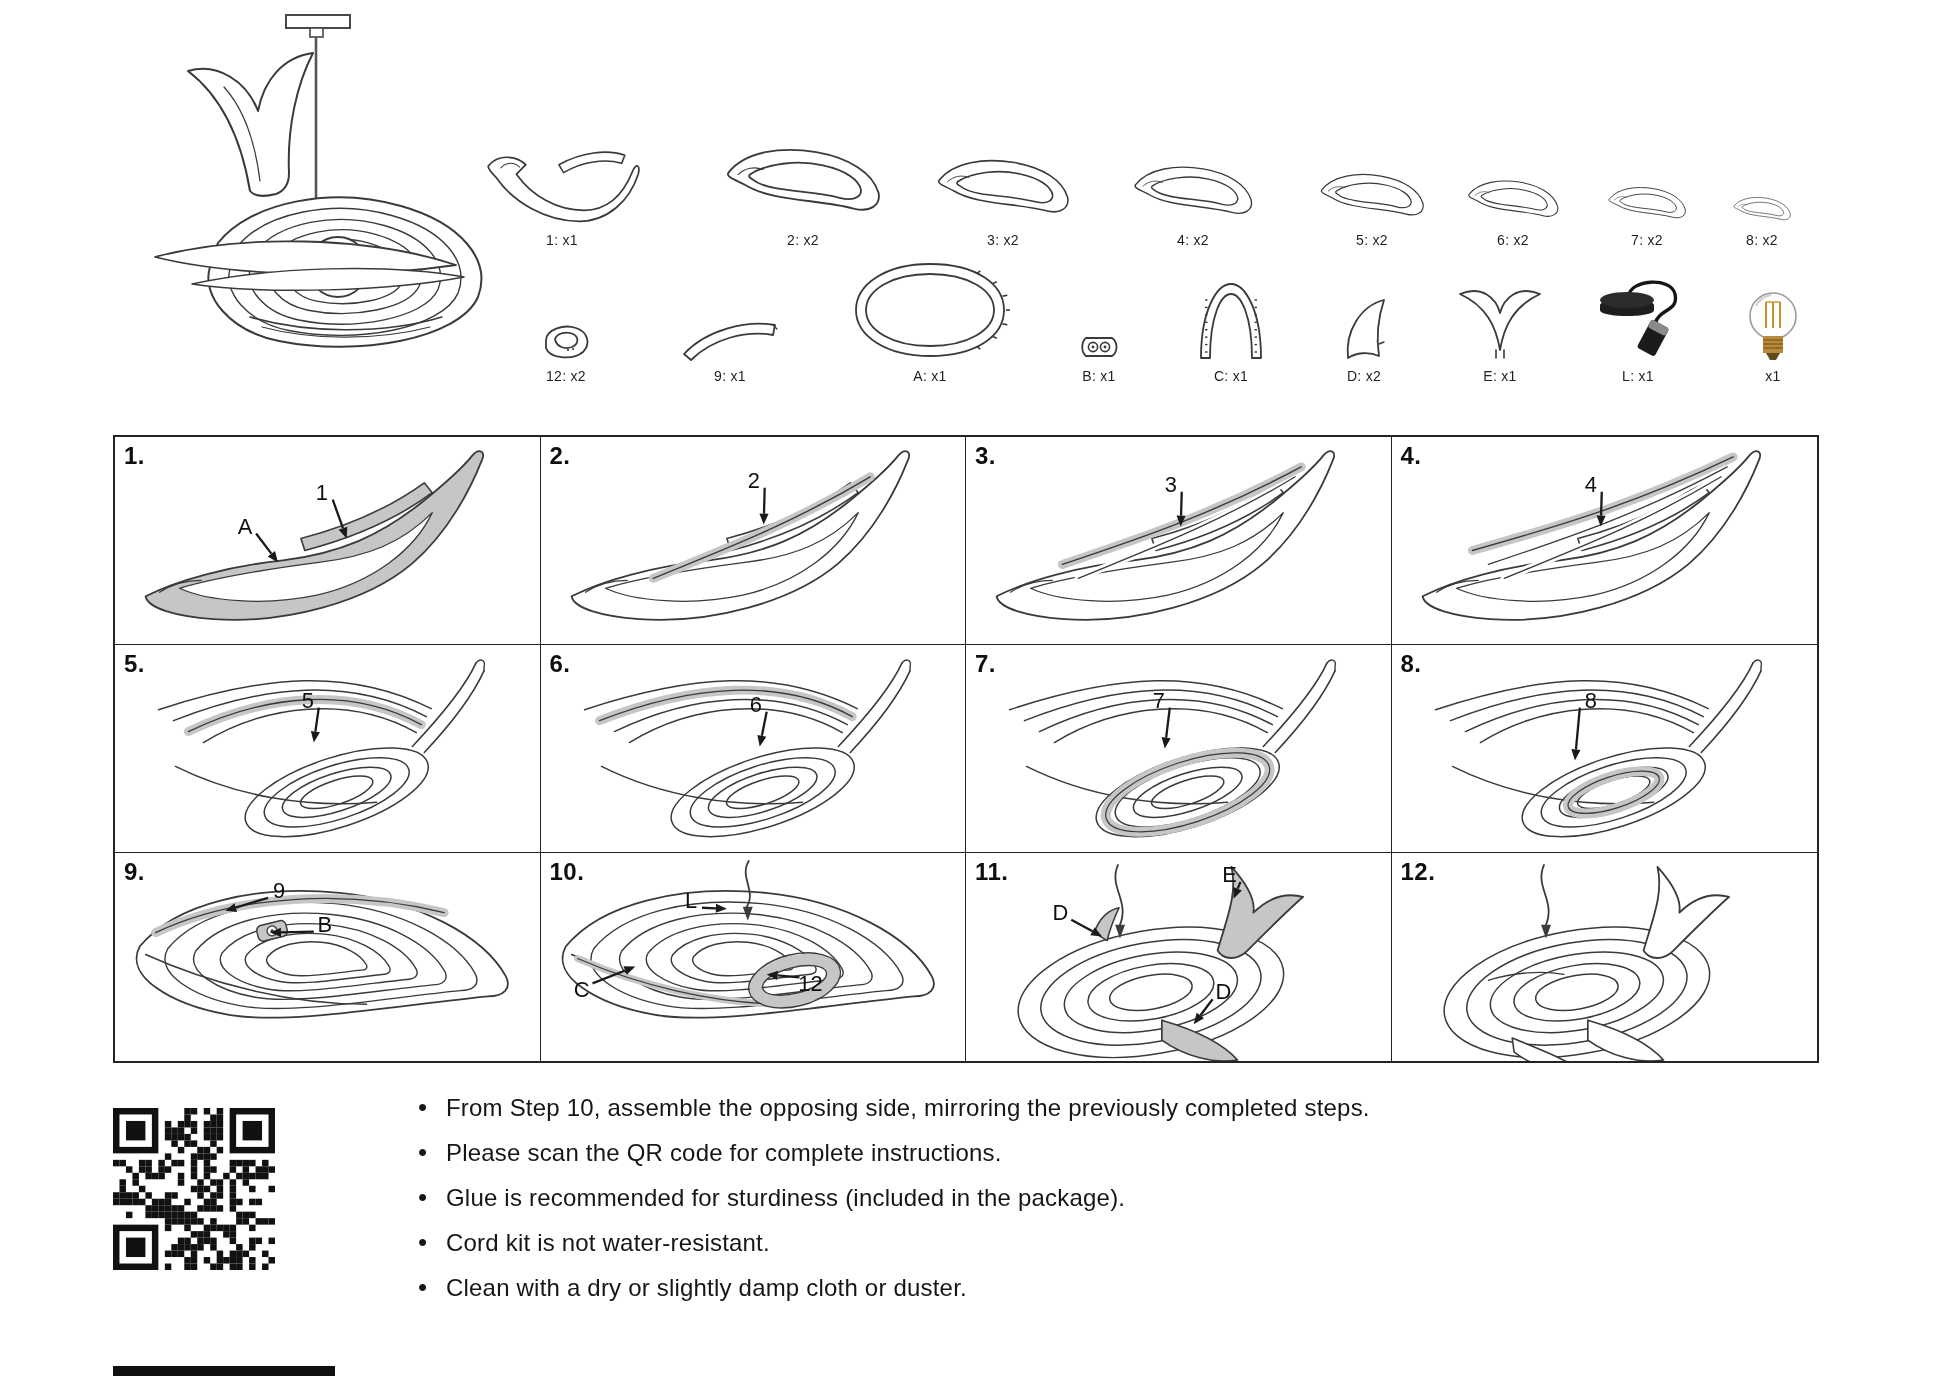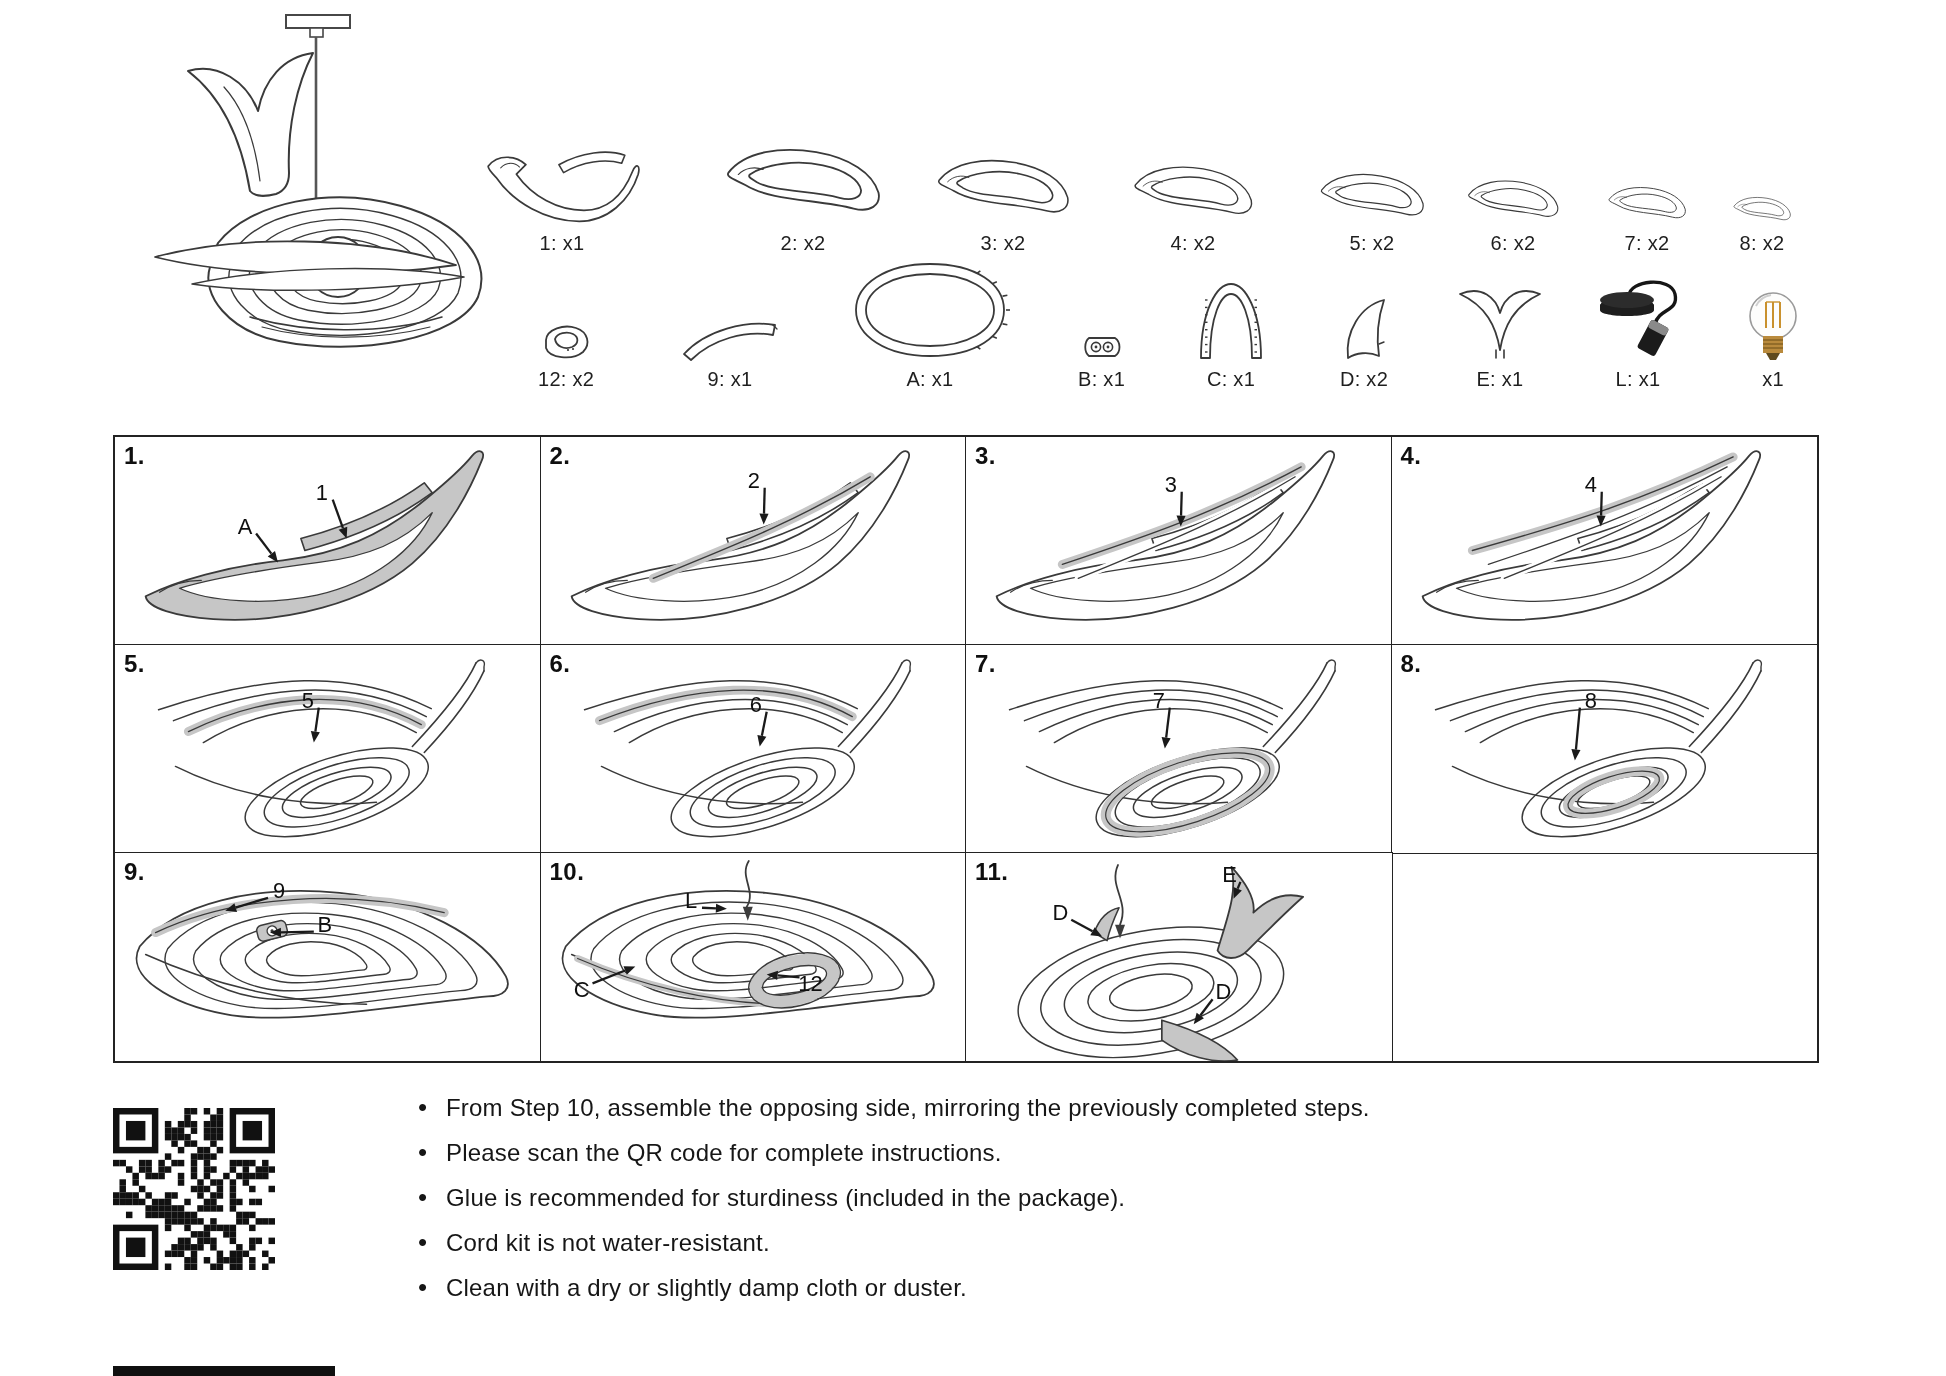--- a/index.html
+++ b/index.html
@@ -3,21 +3,21 @@
 <meta charset="utf-8">
 <style>
   html,body{margin:0;padding:0;}
   body{
     width:1946px;height:1376px;position:relative;background:#ffffff;
     font-family:"Liberation Sans", sans-serif;overflow:hidden;color:#1c1c1c;
   }
   .abs{position:absolute;}
   .part-item{position:absolute;display:flex;flex-direction:column;align-items:center;}
   .part-label{
-    font-size:20px;color:#1f1f1f;letter-spacing:.3px;white-space:nowrap;
+    font-size:14px;color:#1f1f1f;letter-spacing:.3px;white-space:nowrap;
     margin-top:6px;text-align:center;
   }
   #steps-grid{
     position:absolute;left:113px;top:435px;width:1706px;height:628px;
     display:grid;grid-template-columns:repeat(4,1fr);grid-template-rows:repeat(3,1fr);
     border:2.5px solid #232323;box-sizing:border-box;background:#fff;
   }
   .step-cell{position:relative;outline:1.3px solid #232323;box-sizing:border-box;overflow:hidden;background:#fff;}
   .step-num{
     position:absolute;top:5px;left:9px;font-size:24px;font-weight:bold;color:#0f0f0f;
@@ -472,20 +472,36 @@
         <path d="M128 80 C134 64 143 57 153 55 C147 68 143 79 141 88 Z" fill="#c6c6c6" stroke="#3a3a3a" stroke-width="1.6" stroke-linejoin="round" stroke-linecap="round"></path>
         <line x1="105" y1="67" x2="126.35506350461549" y2="78.71084127672462" stroke="#1a1a1a" stroke-width="2.3"></line>
         <polygon points="136,84 124.14323349306396,82.7441783566127 128.566893516167,74.67750419683655" fill="#1a1a1a"></polygon>
         <text x="94" y="67" text-anchor="middle" font-size="22" fill="#0f0f0f" font-family="Liberation Sans, sans-serif">D</text>
         <line x1="275" y1="29" x2="272.18824785779725" y2="35.828540916778124" stroke="#1a1a1a" stroke-width="2.3"></line>
         <polygon points="268,46 267.9347286048136,34.077091812608366 276.4417671107809,37.57999002094788" fill="#1a1a1a"></polygon>
         <text x="264" y="29" text-anchor="middle" font-size="22" fill="#0f0f0f" font-family="Liberation Sans, sans-serif">E</text>
         <line x1="247" y1="147" x2="234.65591594286914" y2="163.24221586464589" stroke="#1a1a1a" stroke-width="2.3"></line>
         <polygon points="228,172 230.99356984990288,160.45883283399152 238.3182620358354,166.02559889530025" fill="#1a1a1a"></polygon>
         <text x="258" y="147" text-anchor="middle" font-size="22" fill="#0f0f0f" font-family="Liberation Sans, sans-serif">D</text>
+      </svg>
+    </div>
+    <div class="step-cell">
+      <span class="step-num">12.</span>
+      <svg class="step-art" viewBox="0 0 426 209" preserveAspectRatio="xMidYMid meet">
+        <ellipse cx="185" cy="140" rx="135" ry="62" transform="rotate(-10 185 140)" fill="#fff" stroke="#3a3a3a" stroke-width="1.5"></ellipse>
+        <ellipse cx="185" cy="140" rx="112" ry="50" transform="rotate(-10 185 140)" fill="#fff" stroke="#3a3a3a" stroke-width="1.5"></ellipse>
+        <ellipse cx="185" cy="140" rx="88" ry="38" transform="rotate(-10 185 140)" fill="#fff" stroke="#3a3a3a" stroke-width="1.5"></ellipse>
+        <ellipse cx="185" cy="140" rx="64" ry="27" transform="rotate(-10 185 140)" fill="#fff" stroke="#3a3a3a" stroke-width="1.5"></ellipse>
+        <ellipse cx="185" cy="140" rx="42" ry="17" transform="rotate(-10 185 140)" fill="#fff" stroke="#3a3a3a" stroke-width="1.5"></ellipse>
+        <path d="M152 12 C142 34 164 48 154 72" fill="none" stroke="#3a3a3a" stroke-width="1.8" stroke-linejoin="round" stroke-linecap="round"></path>
+        <polygon points="149,72 159,72 154,86" fill="#3c3c3c"></polygon>
+        <path d="M252 98 C262 64 272 40 266 14 C284 34 290 48 288 60 C304 44 322 40 338 44 C322 58 300 80 282 98 C272 108 258 108 252 98 Z" fill="#fff" stroke="#3a3a3a" stroke-width="1.8" stroke-linejoin="round" stroke-linecap="round"></path>
+        <path d="M196 168 C230 178 258 192 272 208 C248 212 218 204 196 188 Z" fill="#fff" stroke="#3a3a3a" stroke-width="1.7" stroke-linejoin="round" stroke-linecap="round"></path>
+        <path d="M120 186 C150 198 176 208 190 220 C166 222 140 214 122 200 Z" fill="#fff" stroke="#3a3a3a" stroke-width="1.6" stroke-linejoin="round" stroke-linecap="round"></path>
+        <path d="M96 128 C120 120 150 118 172 122" fill="none" stroke="#3a3a3a" stroke-width="1.3" stroke-linejoin="round" stroke-linecap="round"></path>
       </svg>
     </div>
   </div>
 
 <div id="qr-wrap"><svg width="162" height="162" viewBox="0 0 162 162">
       <rect x="71.28" y="0" width="6.48" height="6.48" fill="#111"></rect>
       <rect x="77.76" y="0" width="6.48" height="6.48" fill="#111"></rect>
       <rect x="90.72" y="0" width="6.48" height="6.48" fill="#111"></rect>
       <rect x="103.68" y="0" width="6.48" height="6.48" fill="#111"></rect>
       <rect x="71.28" y="6.48" width="6.48" height="6.48" fill="#111"></rect>

